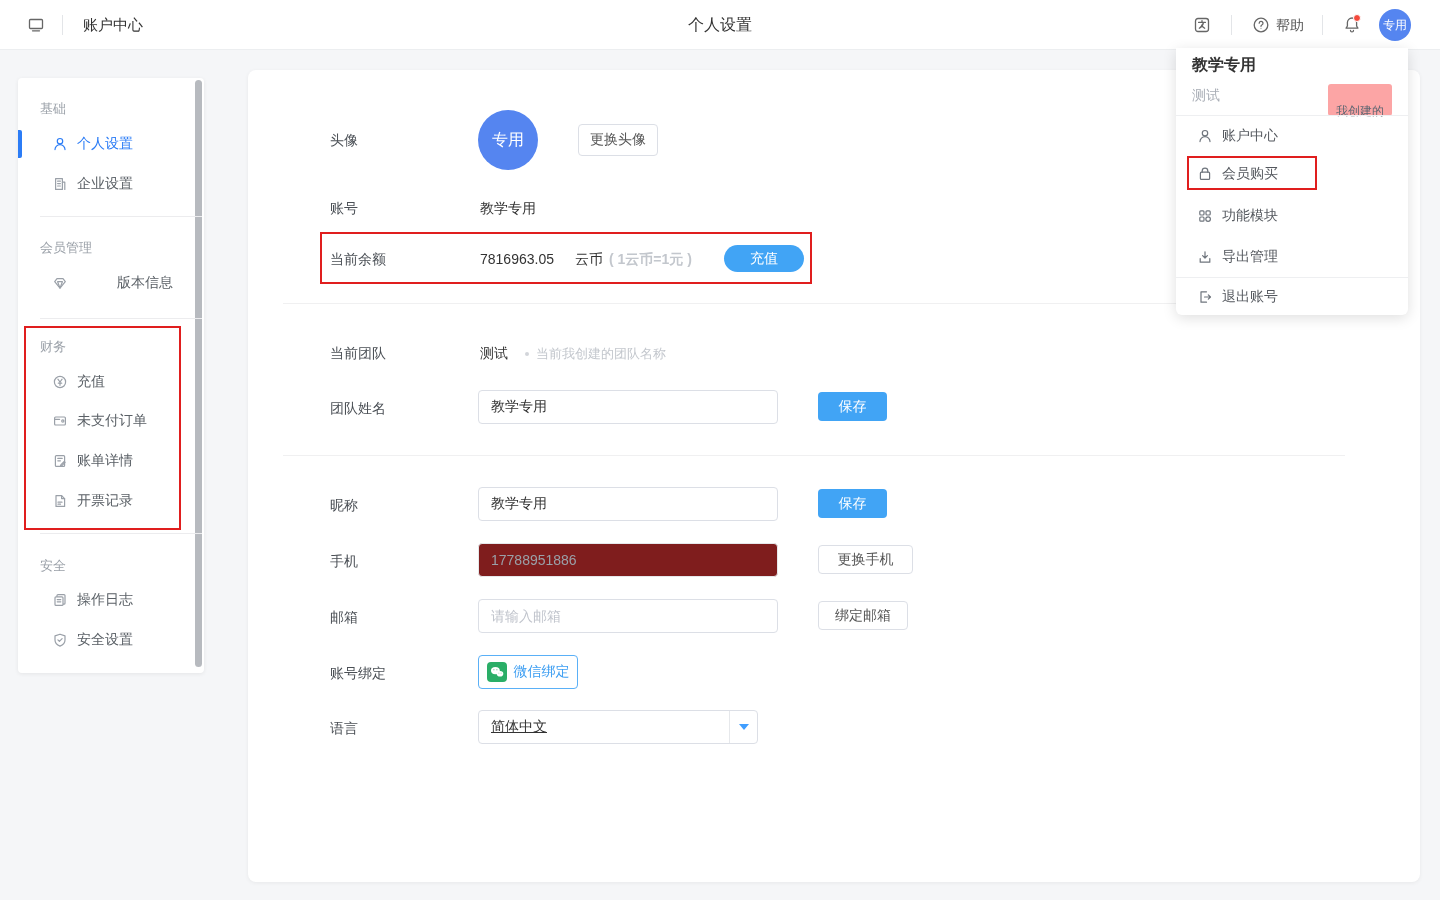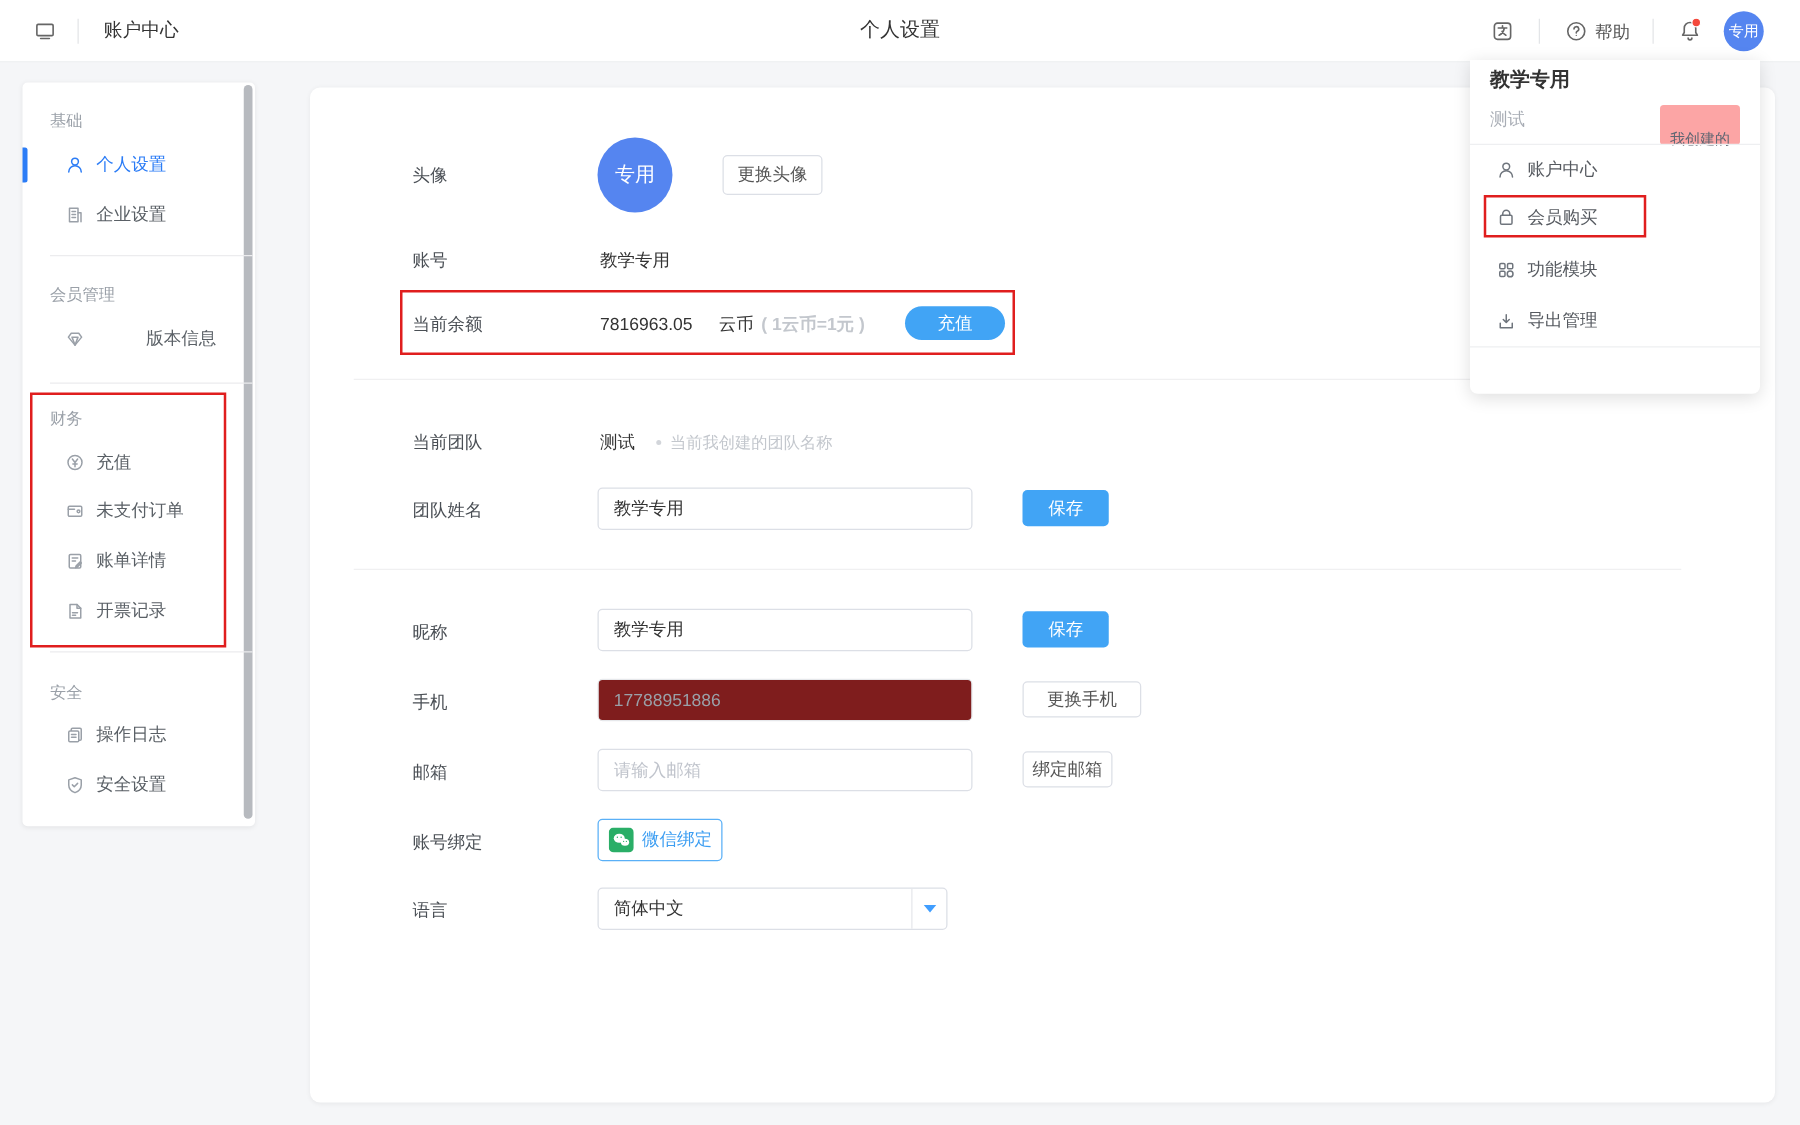--- a/index.html
+++ b/index.html
@@ -11,21 +11,21 @@
   .header { position:absolute; top:0; left:0; width:1440px; height:50px; background:#fff; border-bottom:1px solid #eceef0; z-index:20; }
   .hdr-brand { position:absolute; left:83px; top:0; height:50px; line-height:50px; font-size:15px; color:#333; }
   .hdr-title { position:absolute; left:0; width:100%; text-align:center; top:0; height:50px; line-height:50px; font-size:16px; color:#333; }
   .vdiv { position:absolute; top:15px; width:1px; height:20px; background:#e3e5e8; }
   .hicon { position:absolute; top:16px; }
   .hdr-help-text { position:absolute; left:1276px; top:0; height:50px; line-height:50px; font-size:14px; color:#555; }
   .avatar-sm { position:absolute; left:1379px; top:9px; width:32px; height:32px; border-radius:50%; background:#5585f0; color:#fff; font-size:12px; text-align:center; line-height:32px; }
   .notif-dot { position:absolute; left:1353px; top:14px; width:8px; height:8px; border-radius:50%; background:#f4493c; border:1px solid #fff; }
 
   
-  .sidebar { position:absolute; left:18px; top:66px; width:186px; height:595px; background:#fff; border-radius:4px; box-shadow:0 1px 4px rgba(0,0,0,.07); z-index:5;padding-left:36px; }
+  .sidebar { position:absolute; left:18px; top:78px; width:186px; height:595px; background:#fff; border-radius:4px; box-shadow:0 1px 4px rgba(0,0,0,.07); z-index:5;padding-left:36px; }
   .sb-scroll { position:absolute; right:2px; top:2px; width:7px; height:587px; border-radius:4px; background:#b7babf; }
   .sb-label { position:absolute; left:22px; height:20px; line-height:20px; font-size:13px; color:#9aa0a8; }
   .sb-item { position:absolute; left:0; width:200px; height:24px; display:flex; align-items:center; padding-left:34px; cursor:pointer; }
   .sb-item .txt { font-size:14px; color:#5a6066; margin-left:9px; }
   .sb-item.active .txt { color:#2b7cf6; }
   .sb-div { position:absolute; left:22px; width:162px; height:1px; background:#ececee; }
   .active-bar { position:absolute; left:0; top:52px; width:4px; height:28px; background:#2b7cf6; border-radius:0 2px 2px 0; }
   .redbox { position:absolute; border:2px solid #e01e1e; z-index:15; pointer-events:none; }
 
   
@@ -39,21 +39,21 @@
   .card-div { position:absolute; left:35px; width:1062px; height:1px; background:#f0f0f1; }
   .input { position:absolute; width:300px; height:34px; border:1px solid #dcdfe6; border-radius:4px; font-size:14px; color:#333; padding:0 12px; font-family:inherit; background:#fff; }
   .input::placeholder { color:#c0c4cc; }
   .input:disabled { background:#7f1d1d; color:#9aa0a8; border-color:#e6e8eb; }
   .hint { position:absolute; font-size:13px; color:#c3c7cd; display:flex; align-items:center; }
   .hint .dot { width:4px; height:4px; border-radius:50%; background:#d2d5da; margin-right:7px; }
   .unit { font-weight:400; color:#333; }
   .unit-note { color:#c3c7cd; }
   .wechat-btn { position:absolute; left:230px; top:585px; width:100px; height:34px; border:1px solid #5ab0f7; border-radius:4px; background:#fff; display:flex; align-items:center; justify-content:center; gap:7px; cursor:pointer; }
   .wechat-btn .txt { font-size:14px; color:#3d9ef2; }
-  .select { position:absolute; left:230px; top:640px; width:280px; height:34px; border:1px solid #dcdfe6; border-radius:4px; background:#fff; display:flex; align-items:center; cursor:pointer; }
+  .select { position:absolute; left:230px; top:640px; width:280px; height:34px; border:1px solid #dcdfe6; border-radius:4px; background:#fff; display:flex; align-items:center; cursor:pointer;text-decoration:underline; }
   .select .val { flex:1; padding-left:12px; font-size:14px; color:#333; }
   .select .caret-box { width:28px; height:100%; border-left:1px solid #e6e8eb; display:flex; align-items:center; justify-content:center; }
   .caret { width:0; height:0; border-left:5px solid transparent; border-right:5px solid transparent; border-top:6px solid #409eff; }
 
   
   .menu { position:absolute; left:1176px; top:48px; width:232px; height:267px; background:#fff; border-radius:0 0 6px 6px; box-shadow:0 3px 14px rgba(0,0,0,.13); z-index:30; }
   .menu-title { position:absolute; left:16px; top:6px; height:22px; line-height:22px; font-size:16px; font-weight:bold; color:#333; }
   .menu-sub { position:absolute; left:16px; top:36px; height:22px; line-height:22px; font-size:14px; color:#a8adb5; }
   .menu-badge { position:absolute; right:16px; top:36px; height:22px; line-height:22px; padding:16px 8px; background:#fca5a5; border-radius:3px; font-size:12px; color:#5f6672; }
   .menu-div { position:absolute; left:0; width:232px; height:1px; background:#eeeff1; }
@@ -248,21 +248,21 @@
     <span class="row-label" style="top:427px;">昵称</span>
     <input class="input" style="left: 230px; top: 417px;" value="教学专用">
     <button class="btn-blue" style="left:570px; top:419px; width:69px; height:29px;">保存</button>
 
     <span class="row-label" style="top:483px;">手机</span>
     <input class="input" style="left: 230px; top: 473px;" disabled="" value="17788951886">
     <button class="btn-outline" style="left:570px; top:475px; width:95px; height:29px;">更换手机</button>
 
     <span class="row-label" style="top:539px;">邮箱</span>
     <input class="input" style="left: 230px; top: 529px;" placeholder="请输入邮箱">
-    <button class="btn-outline" style="left:570px; top:531px; width:72px; height:29px;">绑定邮箱</button>
+    <button class="btn-outline" style="left:570px; top:531px; width:90px; height:29px;">绑定邮箱</button>
 
     <span class="row-label" style="top:595px;">账号绑定</span>
     <button class="wechat-btn">
       <span>
           <svg width="20" height="20" viewBox="0 0 20 20">
             <rect width="20" height="20" rx="4" fill="#2aae67"></rect>
             <ellipse cx="8.4" cy="8.6" rx="4.4" ry="3.6" fill="#fff"></ellipse>
             <ellipse cx="13" cy="11.7" rx="3.3" ry="2.8" fill="#fff"></ellipse>
             <circle cx="6.9" cy="7.8" r="0.55" fill="#2aae67"></circle>
             <circle cx="9.9" cy="7.8" r="0.55" fill="#2aae67"></circle>
@@ -320,17 +320,26 @@
     <div class="menu-item" style="top:195px;">
       <span>
           <svg width="16" height="16" viewBox="0 0 16 16" class="mi">
             <path d="M8 2.8v6M5.6 6.6L8 9l2.4-2.4"></path>
             <path d="M3.2 9.6v3.6h9.6V9.6"></path>
           </svg>
         </span>
       <span class="txt">导出管理</span>
     </div>
     <span class="menu-div" style="top:229px;"></span>
+    <div class="menu-item" style="top:235px;">
+      <span>
+          <svg width="16" height="16" viewBox="0 0 16 16" class="mi">
+            <path d="M9.5 2.8H4v10.4h5.5"></path>
+            <path d="M7.5 8h6M11.3 5.8L13.5 8l-2.2 2.2"></path>
+          </svg>
+        </span>
+      <span class="txt">退出账号</span>
+    </div>
 
     <span class="redbox" style="left:11px; top:108px; width:130px; height:34px;"></span>
   </div>
 
 </div>
 
 </body></html>

